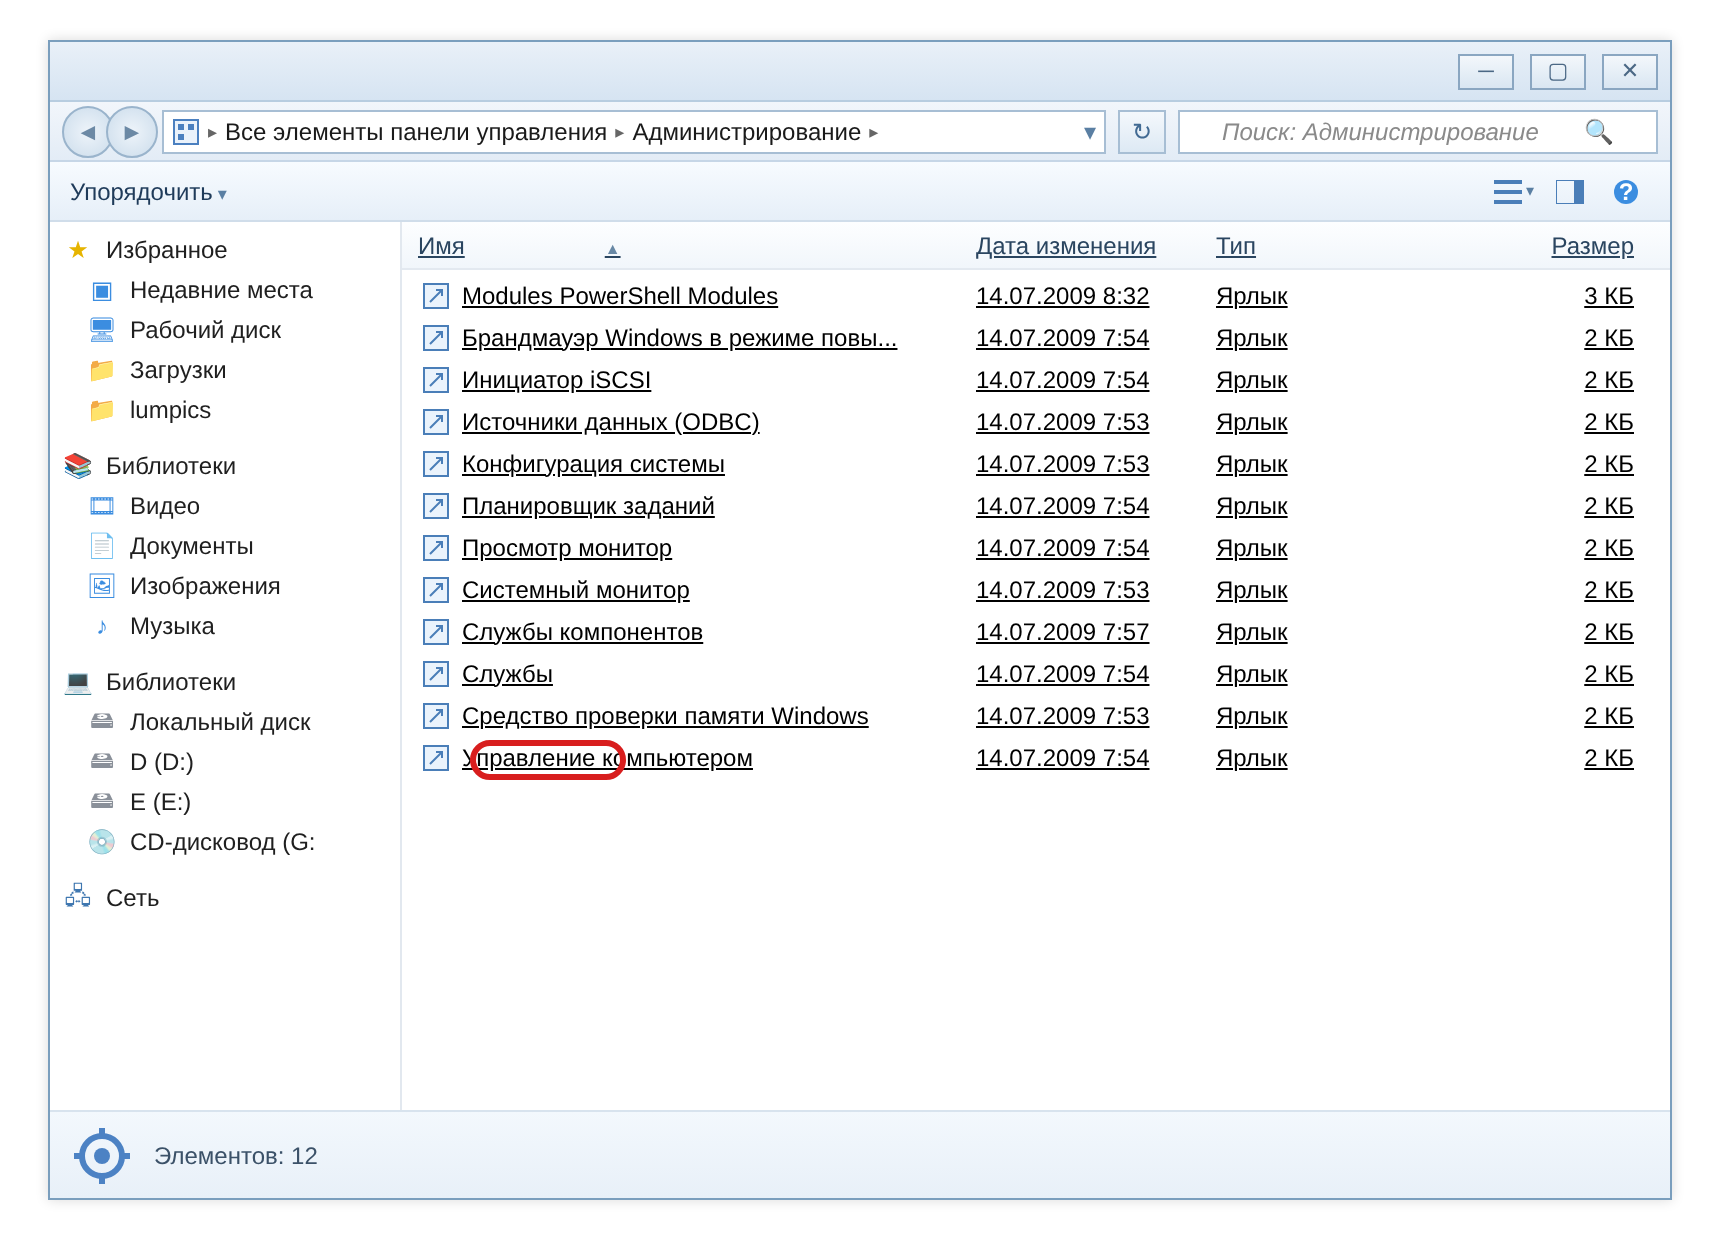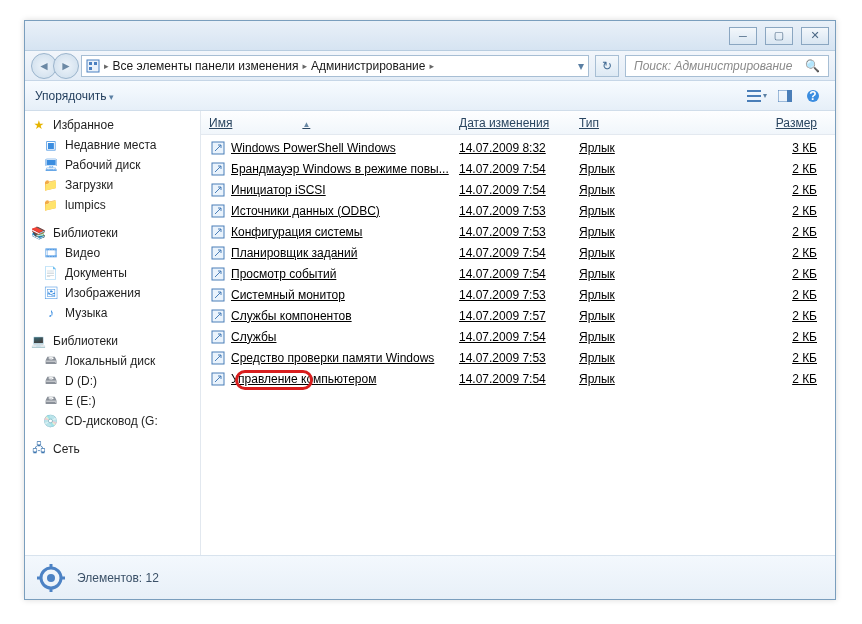--- a/index.html
+++ b/index.html
@@ -10,21 +10,21 @@
 .titlebar { height: 30px; background: linear-gradient(#e9f0f8,#d6e4f2); border-bottom: 1px solid #b8cde0; display: flex; justify-content: flex-end; align-items: center; padding: 0 6px; gap: 8px; }
 .win-btn { width: 28px; height: 18px; border: 1px solid #8aa6c1; background: linear-gradient(#f3f7fb,#d9e6f2); display: flex; align-items: center; justify-content: center; color: #4b6885; font-size: 11px; cursor: default; }
 
 .addrbar { height: 30px; background: linear-gradient(#f2f6fb,#e3ecf6); display: flex; align-items: center; padding: 0 6px; gap: 6px; border-bottom: 1px solid #c6d6e7; }
 .nav-btns { display: flex; }
 .nav-circ { width: 26px; height: 26px; border-radius: 50%; background: radial-gradient(#eef4fa,#cbdceb); border: 1px solid #9ab4cc; margin-right: -4px; display:flex;align-items:center;justify-content:center;color:#6c89a5; }
 .address { flex: 1; height: 22px; border: 1px solid #a7bed4; background: #fff; display: flex; align-items: center; padding: 0 4px; gap: 4px; }
 .address .crumb { color: #1a1a1a; }
 .address .sep { color: #666; font-size: 9px; }
 .refresh { width: 24px; height: 22px; border: 1px solid #a7bed4; background: linear-gradient(#f4f8fc,#dde9f4); display:flex;align-items:center;justify-content:center;color:#416a93; }
-.search { width: 204px; height: 22px; border: 1px solid #a7bed4; background: #fff; display: flex; align-items: center; padding: 0 8px; color: #8a8a8a; font-style: italic; position:relative; }
+.search { width: 240px; height: 22px; border: 1px solid #a7bed4; background: #fff; display: flex; align-items: center; padding: 0 21px; color: #8a8a8a; font-style: italic; position:relative; }
 .search .mag { margin-left:auto; color:#4b6d90; font-style:normal; }
 
 .toolbar { height: 30px; background: linear-gradient(#f7fbff,#e6eff8); border-bottom: 1px solid #d0ddea; display: flex; align-items: center; padding: 0 10px; }
 .toolbar .org { color: #1f3b5a; cursor: default; }
 .toolbar .org::after { content: " ▾"; font-size: 9px; color: #5a7fa3; }
 .spacer { flex: 1; }
 .tool-ico { width: 24px; height: 22px; border: 1px solid transparent; display: flex; align-items: center; justify-content: center; margin-left: 4px; color: #3c6ea0; }
 
 .body { display: flex; height: calc(100% - 30px - 30px - 30px - 44px); }
 
@@ -37,21 +37,21 @@
 .lib .ico { color: #caa24a; }
 .comp .ico { color: #3f77b0; }
 .net .ico { color: #3f77b0; }
 .blue .ico { color: #3b8de0; }
 .hdd .ico { color: #8a9099; }
 
 .main { flex: 1; display: flex; flex-direction: column; }
 .colhead { display: flex; border-bottom: 1px solid #e3e9f0; background: linear-gradient(#fdfeff,#f1f6fb); height: 24px; align-items: center; padding: 0 8px; color: #2a4560; }
 .col { overflow: hidden; white-space: nowrap; text-decoration: underline; }
 .c-name { width: 250px; }
-.c-date { width: 120px; }
+.c-date { width: 120px; margin-left: 29px; }
 .c-type { width: 116px; }
 .c-size { flex: 1; text-align: right; padding-right: 10px; }
 .sort-ind { font-size: 8px; color: #6888a5; margin-left: 70px; }
 
 .rows { flex: 1; overflow: auto; padding: 2px 0; }
 .row { display: flex; align-items: center; height: 21px; padding: 0 8px; cursor: default; }
 .row .ic { width: 18px; display: inline-flex; align-items: center; justify-content: center; color: #3b6fae; font-size: 12px; }
 .row .c-name { display: flex; align-items: center; gap: 4px; }
 .row.highlight .c-name span.name-text { position: relative; }
 .row.highlight { position: relative; }
@@ -82,21 +82,21 @@
     <div class="address">
       <span class="ico">
         <svg width="14" height="14">
             <rect x="1" y="1" width="12" height="12" fill="#eaf2fb" stroke="#4b80c0"></rect>
             <rect x="3" y="3" width="3" height="3" fill="#4b80c0"></rect>
             <rect x="8" y="3" width="3" height="3" fill="#4b80c0"></rect>
             <rect x="3" y="8" width="3" height="3" fill="#4b80c0"></rect>
           </svg>
       </span>
       <span class="sep">▸</span>
-      <span class="crumb">Все элементы панели изменения</span>
+      <span class="crumb">Все элементы панели управления</span>
       <span class="sep">▸</span>
       <span class="crumb">Администрирование</span>
       <span class="sep">▸</span>
       <span style="margin-left:auto;color:#5a7fa3">▾</span>
     </div>
     <div class="refresh">↻</div>
     <div class="search">
       <span>Поиск: Администрирование</span>
       <span class="mag">🔍</span>
     </div>
@@ -212,21 +212,21 @@
       </div>
       <div class="rows" id="rows">
           <div class="row">
             <div class="col c-name">
               <span class="ic">
                 <svg width="14" height="14">
                   <rect x="1" y="1" width="12" height="12" fill="#eaf3fc" stroke="#4a7eb8"></rect>
                   <path d="M4 10 L10 4 M7 4 L10 4 L10 7" stroke="#4a7eb8" fill="none"></path>
                 </svg>
               </span>
-              <span class="name-text">Windows PowerShell Windows</span>
+              <span class="name-text">Modules PowerShell Modules</span>
             </div>
             <div class="col c-date">14.07.2009 8:32</div>
             <div class="col c-type">Ярлык</div>
             <div class="col c-size">3 КБ</div>
           </div>
           <div class="row">
             <div class="col c-name">
               <span class="ic">
                 <svg width="14" height="14">
                   <rect x="1" y="1" width="12" height="12" fill="#eaf3fc" stroke="#4a7eb8"></rect>
@@ -296,21 +296,21 @@
             <div class="col c-size">2 КБ</div>
           </div>
           <div class="row">
             <div class="col c-name">
               <span class="ic">
                 <svg width="14" height="14">
                   <rect x="1" y="1" width="12" height="12" fill="#eaf3fc" stroke="#4a7eb8"></rect>
                   <path d="M4 10 L10 4 M7 4 L10 4 L10 7" stroke="#4a7eb8" fill="none"></path>
                 </svg>
               </span>
-              <span class="name-text">Просмотр событий</span>
+              <span class="name-text">Просмотр монитор</span>
             </div>
             <div class="col c-date">14.07.2009 7:54</div>
             <div class="col c-type">Ярлык</div>
             <div class="col c-size">2 КБ</div>
           </div>
           <div class="row">
             <div class="col c-name">
               <span class="ic">
                 <svg width="14" height="14">
                   <rect x="1" y="1" width="12" height="12" fill="#eaf3fc" stroke="#4a7eb8"></rect>

